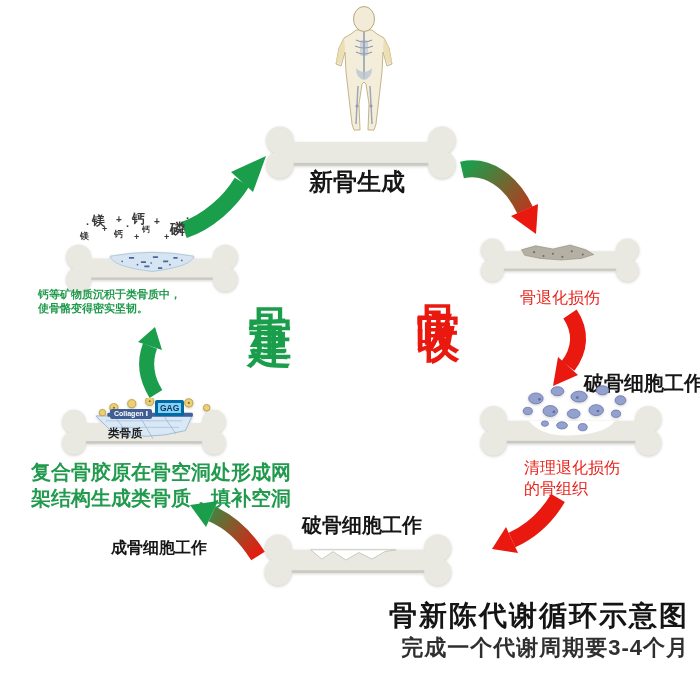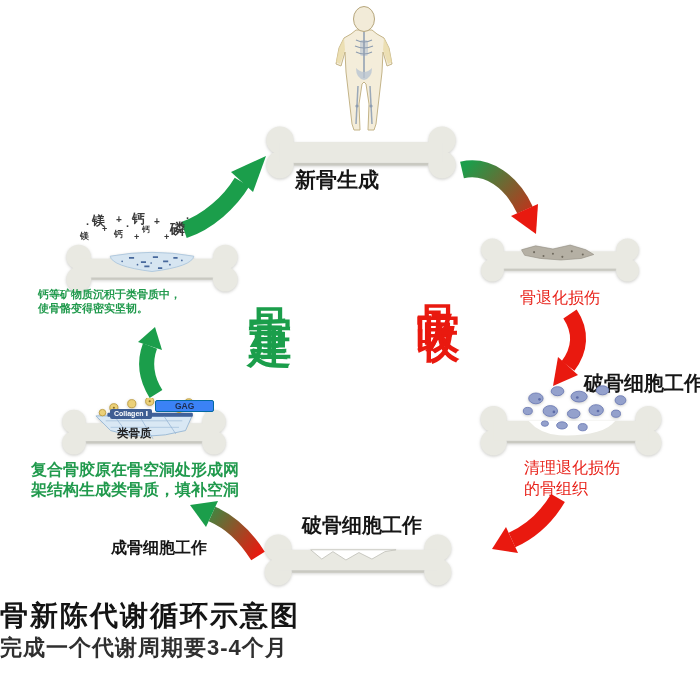--- a/index.html
+++ b/index.html
@@ -12,25 +12,25 @@
   .lbl-black{color:#161616;font-weight:700;white-space:nowrap;}
   .lbl-red{color:#e8221a;font-weight:400;white-space:nowrap;}
   .note-green{color:#219a4d;font-weight:700;line-height:1.28;white-space:nowrap;}
   .phase{
     writing-mode:vertical-rl;text-orientation:upright;
     font-size:43px;font-weight:700;letter-spacing:9px;line-height:1;
   }
   .phase-green{color:#1b9e4b;}
   .phase-red{color:#e9190f;}
   .chip{position:absolute;border-radius:2px;white-space:nowrap;font-weight:700;}
-  .chip-gag{background:#3b82f6;color:#1d2c4e;font-size:8.5px;padding:0 19px;border:1px solid #0369a1;}
+  .chip-gag{background:#7dd3fc;color:#1d2c4e;font-size:8.5px;padding:0 2px;border:3px solid #0369a1;}
   .chip-col{background:#3f5e93;color:#ffffff;font-size:7px;padding:1px 4px;}
   .osteoid-word{color:#222;font-weight:700;font-size:11.5px;}
   .mineral-cloud span{position:absolute;color:#3a3a3a;font-weight:700;}
-  .title-wrap{left:0;width:689px;text-align:left;}
+  .title-wrap{left:0;width:689px;text-align:right;}
   .title-main{font-size:28px;font-weight:700;color:#141414;letter-spacing:2px;}
   .title-sub{font-size:22px;font-weight:700;color:#2f2f2f;letter-spacing:1px;}
 </style>
 </head>
 <body>
 
 <div id="stage">
 
   <svg width="0" height="0" style="position:absolute" aria-hidden="true">
     <defs>
@@ -66,21 +66,21 @@
     <line x1="40" y1="80" x2="38" y2="118" stroke="#9aa8b8" stroke-width="1.5"></line>
     <line x1="52" y1="80" x2="54" y2="118" stroke="#9aa8b8" stroke-width="1.5"></line>
     <circle cx="39" cy="100" r="1.6" fill="#8e9db0"></circle>
       <circle cx="53" cy="100" r="1.6" fill="#8e9db0"></circle>
   </svg>
 
   <svg class="abs bone-svg" style="left:262px;top:126px" width="198" height="53" viewBox="0 0 210 56">
     <use href="#boneShape" fill="#e9e9e2"></use>
     <line x1="34" y1="40.5" x2="176" y2="40.5" stroke="#c9c9c1" stroke-width="2.5"></line>
   </svg>
-  <div class="abs lbl-black" style="left:295px;top:166px;font-size:21px">新骨生成</div>
+  <div class="abs lbl-black" style="left:309px;top:166px;font-size:24px">新骨生成</div>
 
   <svg class="abs" style="left:170px;top:140px" width="112" height="100" viewBox="0 0 112 100">
     <path d="M14,90 C38,82 60,62 72,42" fill="none" stroke="#1b9e4b" stroke-width="17"></path>
     <polygon points="96,16 83,52 61,32" fill="#1b9e4b"></polygon>
   </svg>
 
   <svg class="abs" style="left:448px;top:156px" width="110" height="102" viewBox="0 0 110 102">
     <path d="M14,14 C40,8 64,26 77,54" fill="none" stroke="url(#gradGR)" stroke-width="17"></path>
     <polygon points="88,78 90,48 63,60" fill="#e9190f"></polygon>
   </svg>
@@ -176,23 +176,23 @@
       <circle cx="54" cy="18" r="4"></circle>
         <circle cx="148" cy="14" r="4"></circle>
       <circle cx="68" cy="12" r="1.3" fill="#8a6d22" stroke="none"></circle>
         <circle cx="112" cy="4" r="1.3" fill="#8a6d22" stroke="none"></circle>
       <circle cx="160" cy="6" r="1.3" fill="#8a6d22" stroke="none"></circle>
         <circle cx="136" cy="9" r="1.3" fill="#8a6d22" stroke="none"></circle>
     </g>
   </svg>
   <span class="chip chip-gag" style="left:155px;top:400px">GAG</span>
   <span class="chip chip-col" style="left:110px;top:409px">Collagen Ⅰ</span>
-  <span class="abs osteoid-word" style="left:117px;top:426px">类骨质</span>
-
-  <div class="abs note-green" style="left:31px;top:460px;font-size:16px">
+  <span class="abs osteoid-word" style="left:108px;top:426px">类骨质</span>
+
+  <div class="abs note-green" style="left:31px;top:460px;font-size:20px">
     <div>复合骨胶原在骨空洞处形成网</div>
     <div>架结构生成类骨质，填补空洞</div>
   </div>
 
   <svg class="abs" style="left:116px;top:322px" width="64" height="78" viewBox="0 0 64 78">
     <path d="M40,72 C30,56 28,40 34,24" fill="none" stroke="#1b9e4b" stroke-width="15"></path>
     <polygon points="39,5 46,28 22,20" fill="#1b9e4b"></polygon>
   </svg>
 
   <div class="abs mineral-cloud" style="left:76px;top:210px;width:140px;height:34px">

